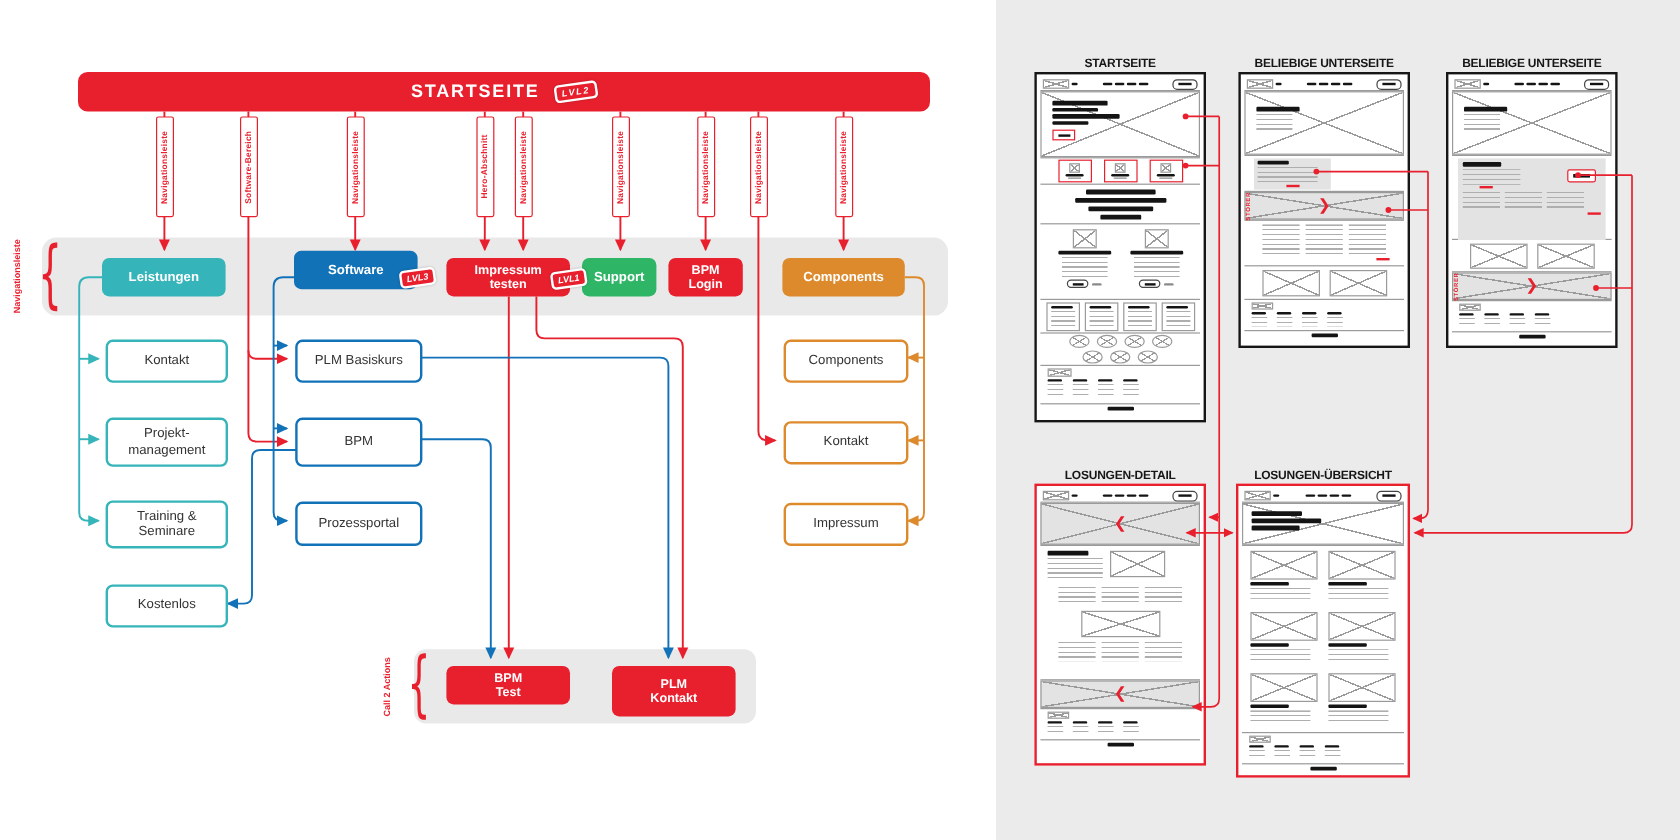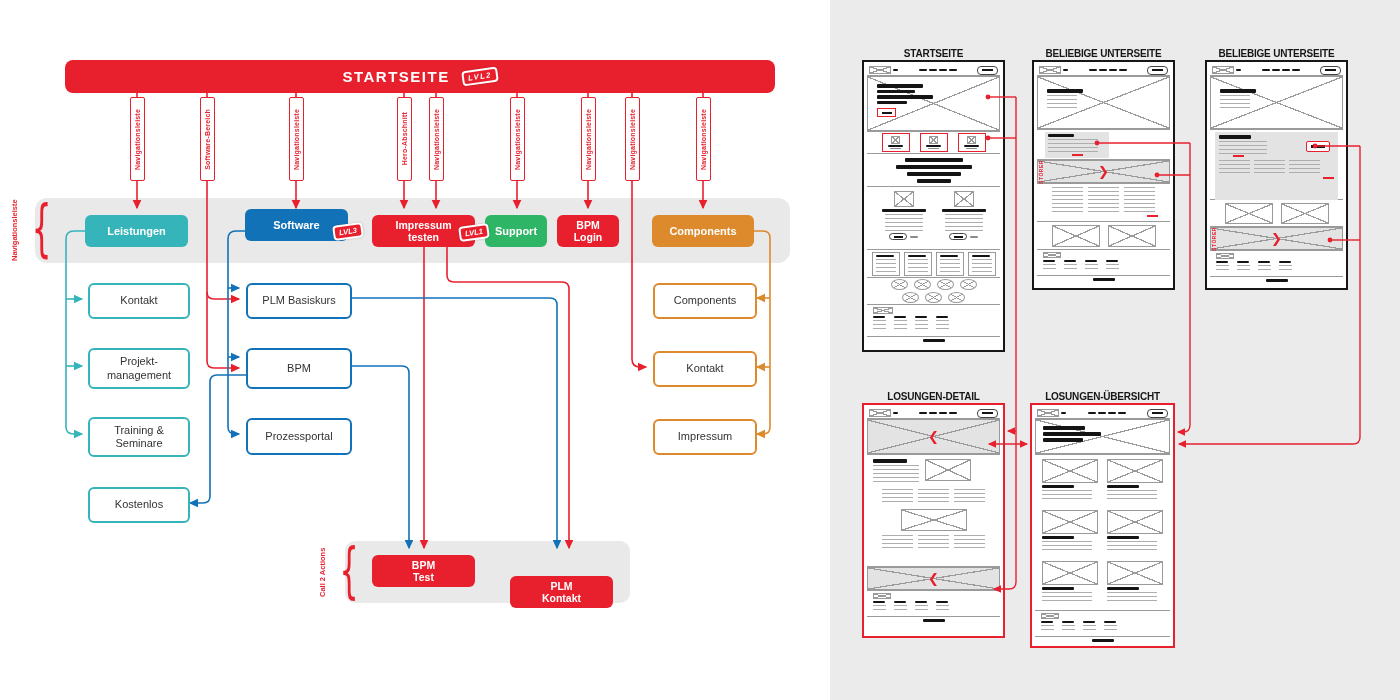--- a/index.html
+++ b/index.html
@@ -644,14 +644,14 @@
 <div class="pbox blue-bd" style="left:246px;top:418px;width:102px;height:33px;">Prozessportal</div>
 <div class="pbox orange-bd" style="left:653px;top:283px;width:100px;height:32px;">Components</div>
 <div class="pbox orange-bd" style="left:653px;top:351px;width:100px;height:32px;">Kontakt</div>
 <div class="pbox orange-bd" style="left:653px;top:419px;width:100px;height:32px;">Impressum</div>
 
 <div class="band" style="left:345px;top:541px;width:285px;height:62px;border-radius:10px;"></div>
 <div class="brace" style="left:330px;top:540px;font-size:60px;line-height:60px;">{</div>
 <div class="bandlbl" style="left:318px;top:541px;height:62px;">Call 2 Actions</div>
 <div class="nbtn red-bg" style="left:372px;top:555px;width:103px;height:32px;font-size:10.5px;">BPM
 Test</div>
-<div class="nbtn red-bg" style="left:510px;top:576px;width:103px;height:32px;font-size:10.5px;">PLM
+<div class="nbtn red-bg" style="left:510px;top:555px;width:103px;height:42px;font-size:10.5px;">PLM
 Kontakt</div>
 
 </body></html>

